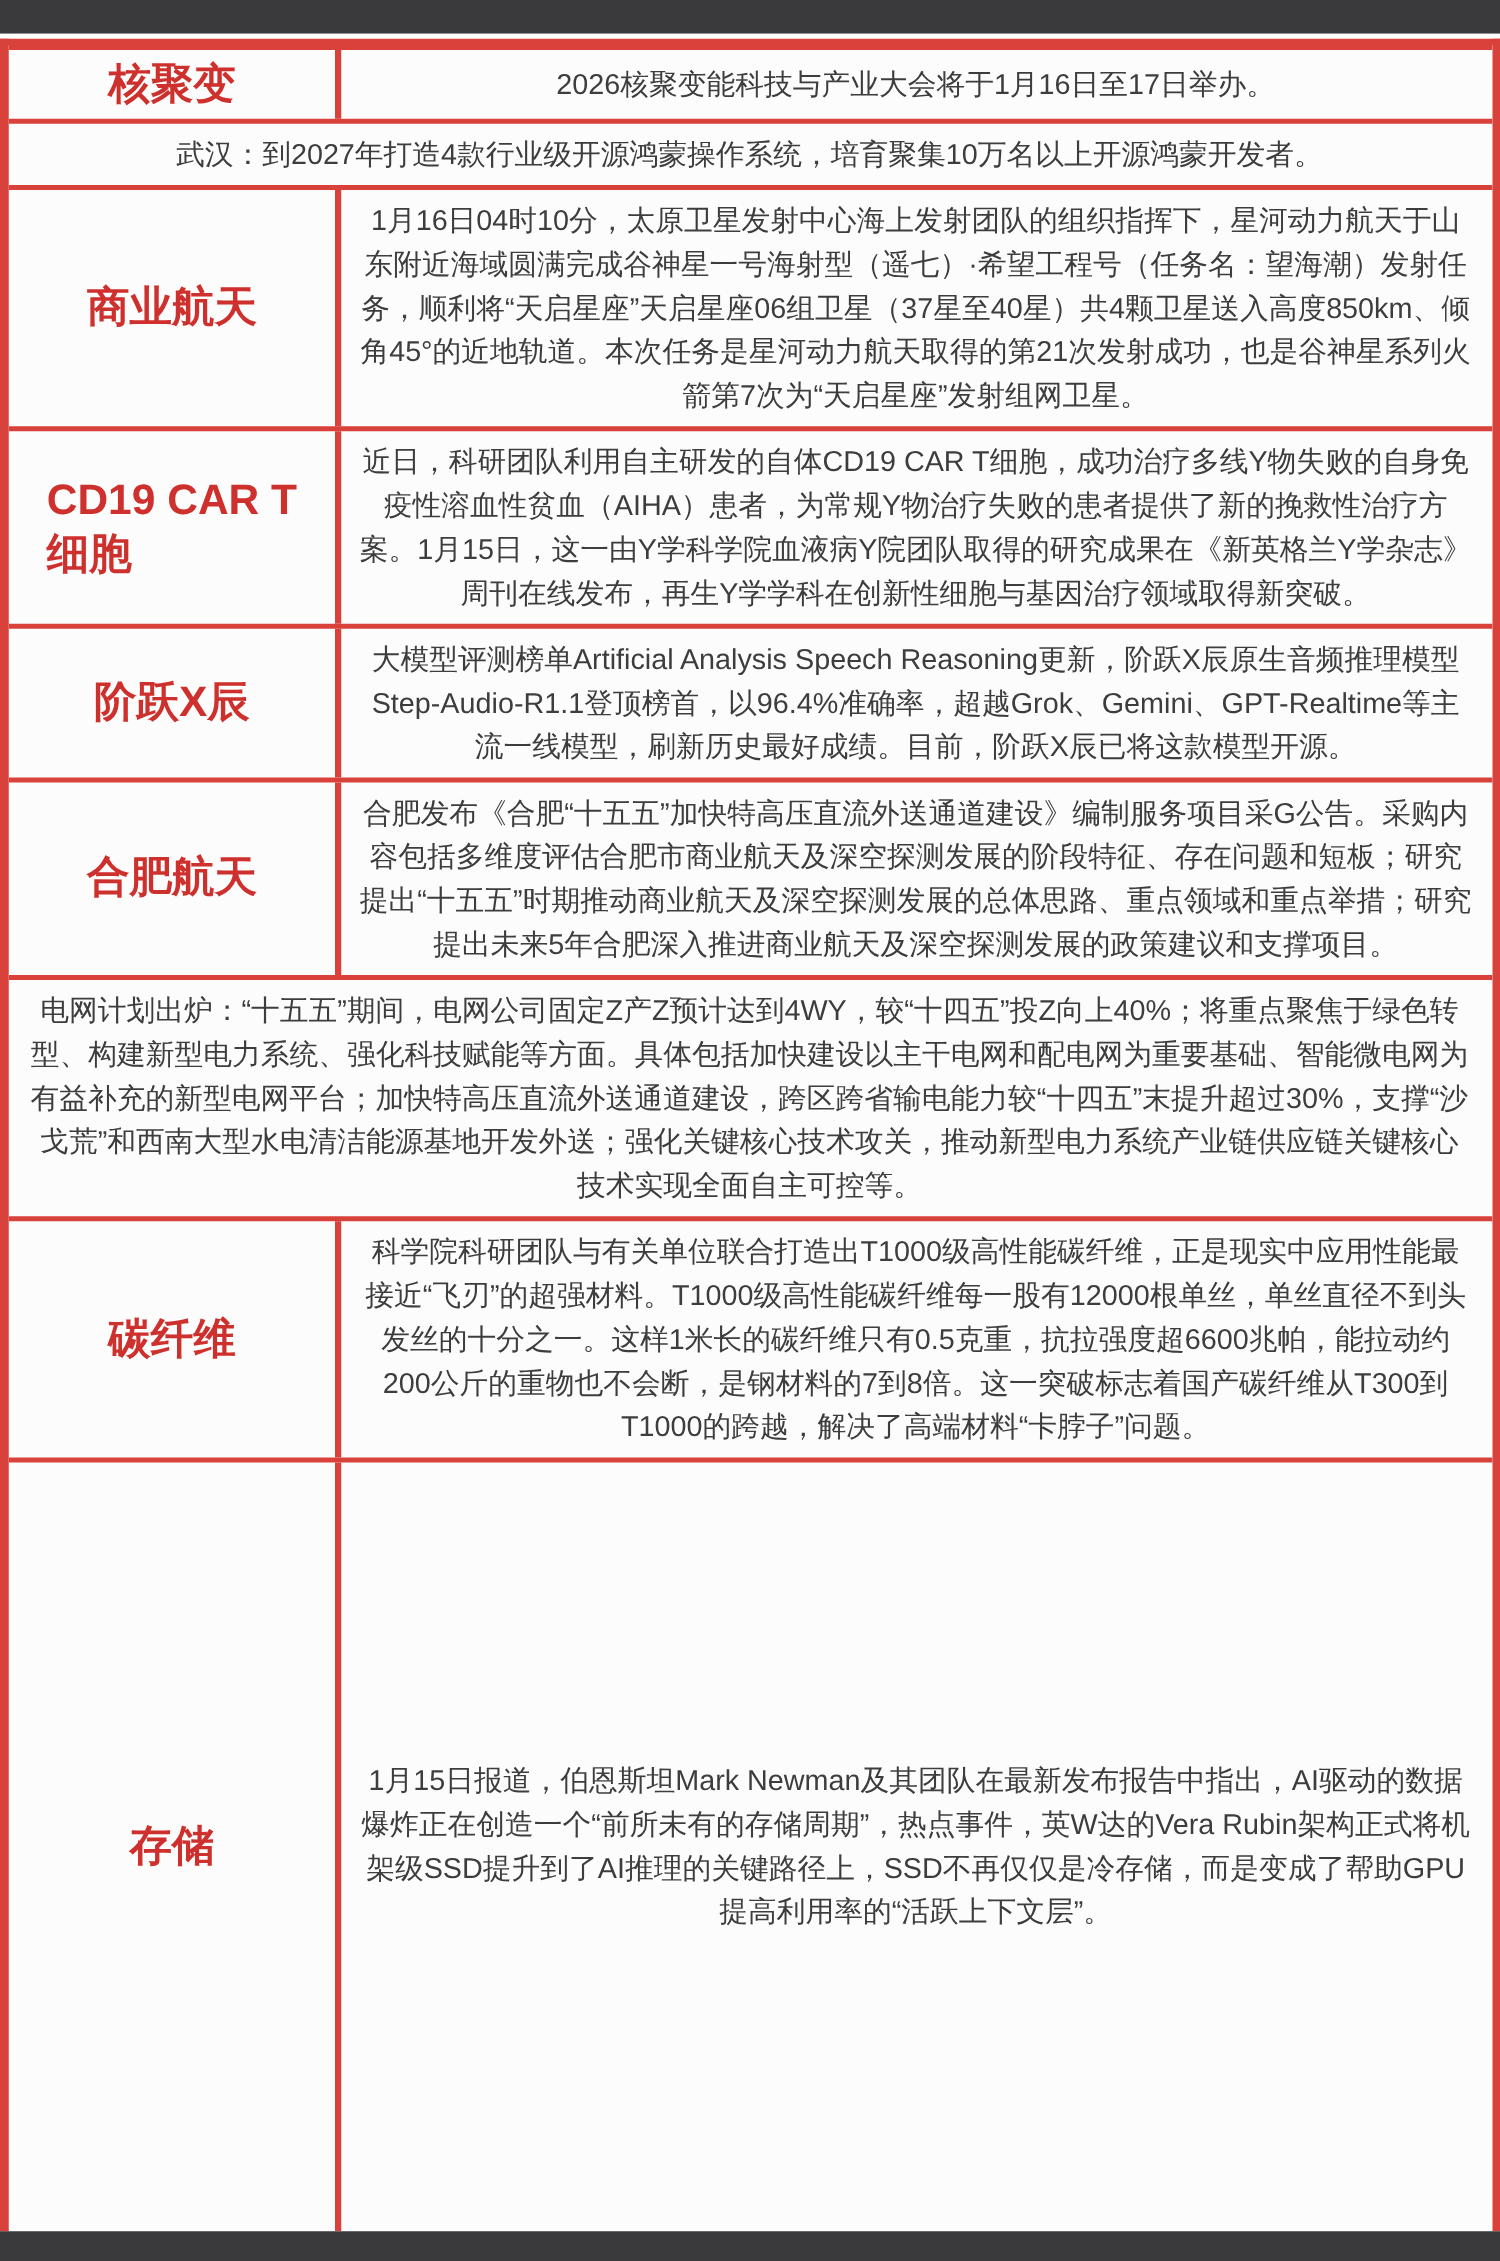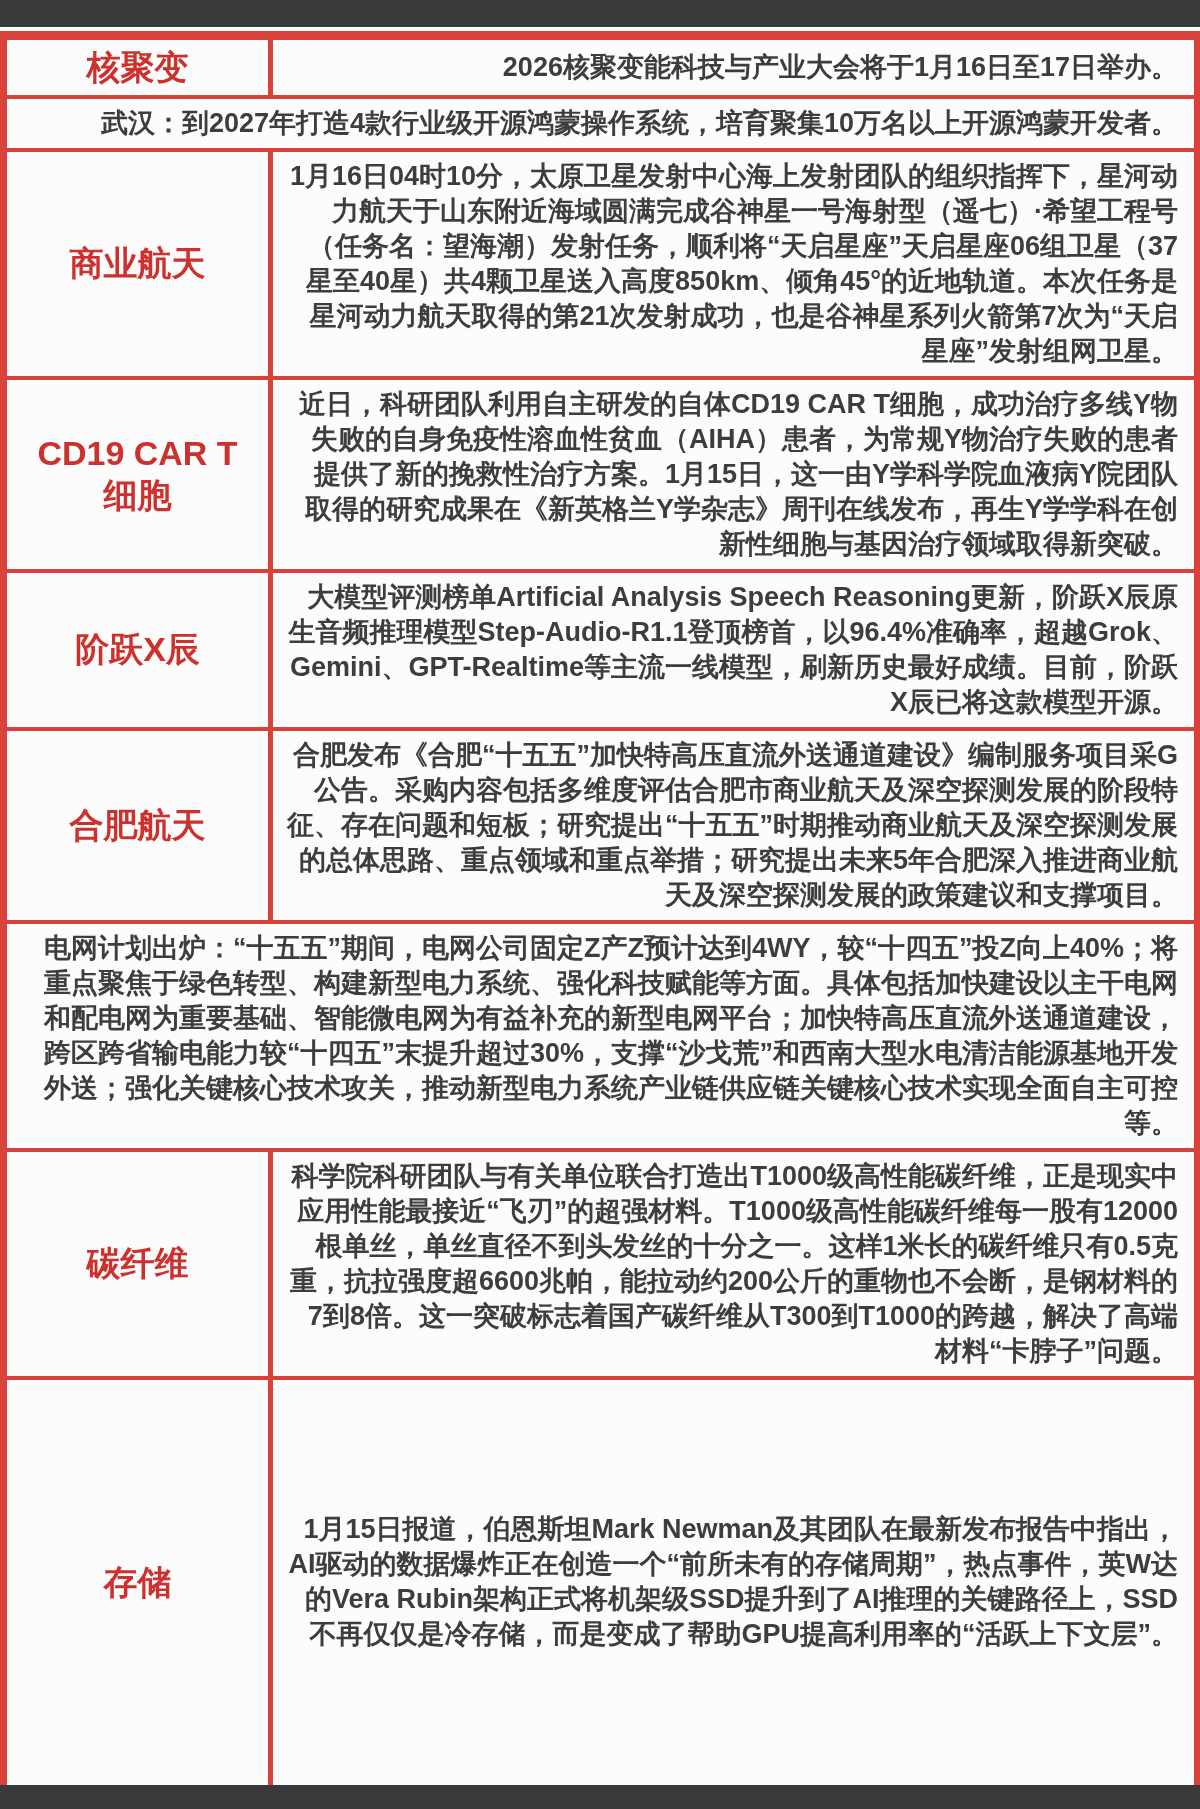--- a/index.html
+++ b/index.html
@@ -50,36 +50,36 @@
     display:flex;
     align-items:center;
     border-top:4px solid var(--red-border);
   }
   .row:last-child{flex:1 1 auto;}
   .label-cell{
     flex:0 0 266px;
     align-self:stretch;
     border-right:5px solid var(--red-border);
     display:flex;align-items:center;justify-content:center;
-    text-align:center;
+    text-align:left;
     color:var(--red-text);
     font-size:34px;
     font-weight:bold;
     line-height:1.25;
     white-space:pre-line;
     padding:6px 8px;
   }
   .content-cell{
     flex:1 1 auto;
     padding:7px 16px 7px 14px;
     color:var(--body-text);
-    font-size:27px;
-    font-weight:bold;
+    font-size:23px;
+    font-weight:normal;
     line-height:35px;
-    text-align:right;
+    text-align:center;
   }
 </style>
 </head>
 <body>
 
 <div class="screen">
   <div class="bar top"></div>
   <div class="gap"></div>
 
   <div class="news-table">

